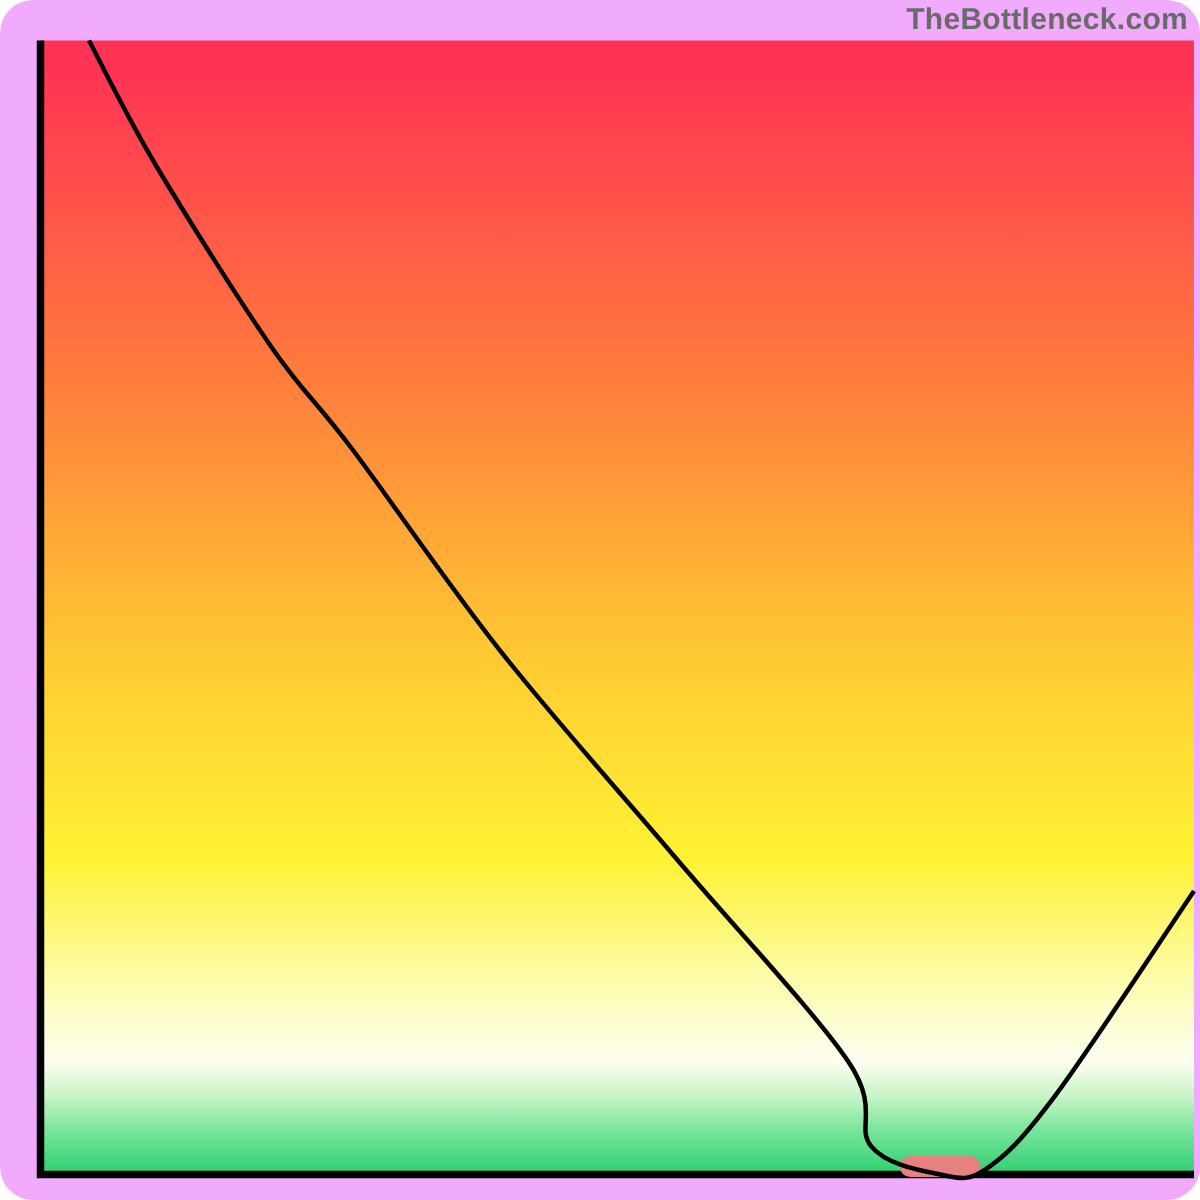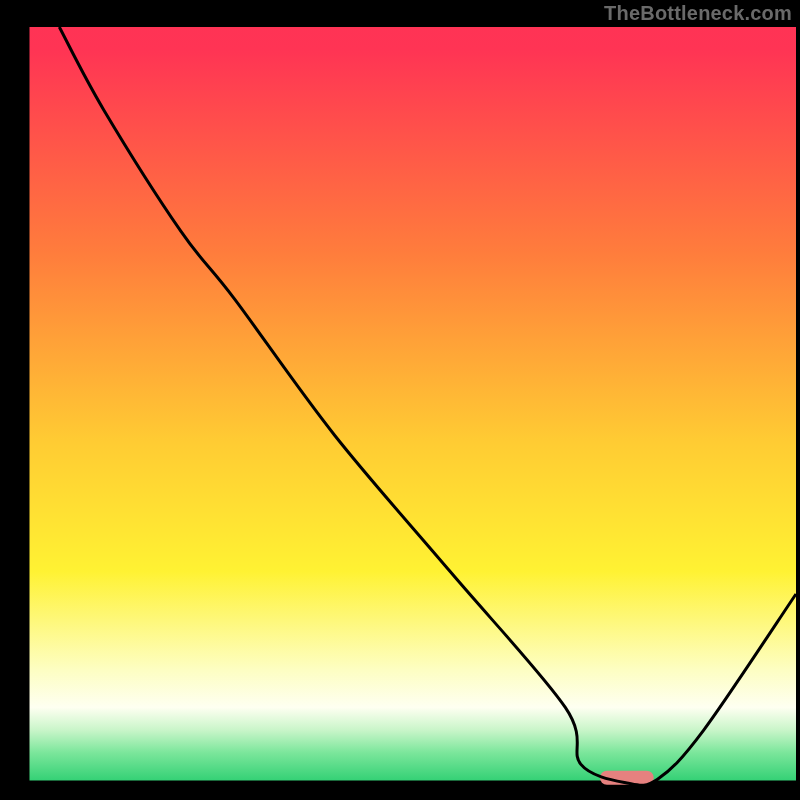--- a/index.html
+++ b/index.html
@@ -1,16 +1,16 @@
 <!DOCTYPE html>
 <html><head>
 <meta charset="utf-8">
 <style>
   html, body { margin: 0; padding: 0; width: 800px; height: 800px; }
-  .chart-container { position: relative; width: 800px; height: 800px; background: #000000; }
+  .chart-container { position: relative; width: 800px; height: 800px; background: #f0abfc; border-radius: 22px; }
   .attribution {
     position: absolute;
     top: 2px;
     right: 8px;
     font-family: Arial, Helvetica, sans-serif;
     font-size: 20px;
     font-weight: 600;
     color: #6a6a6a;
     letter-spacing: 0.2px;
   }

